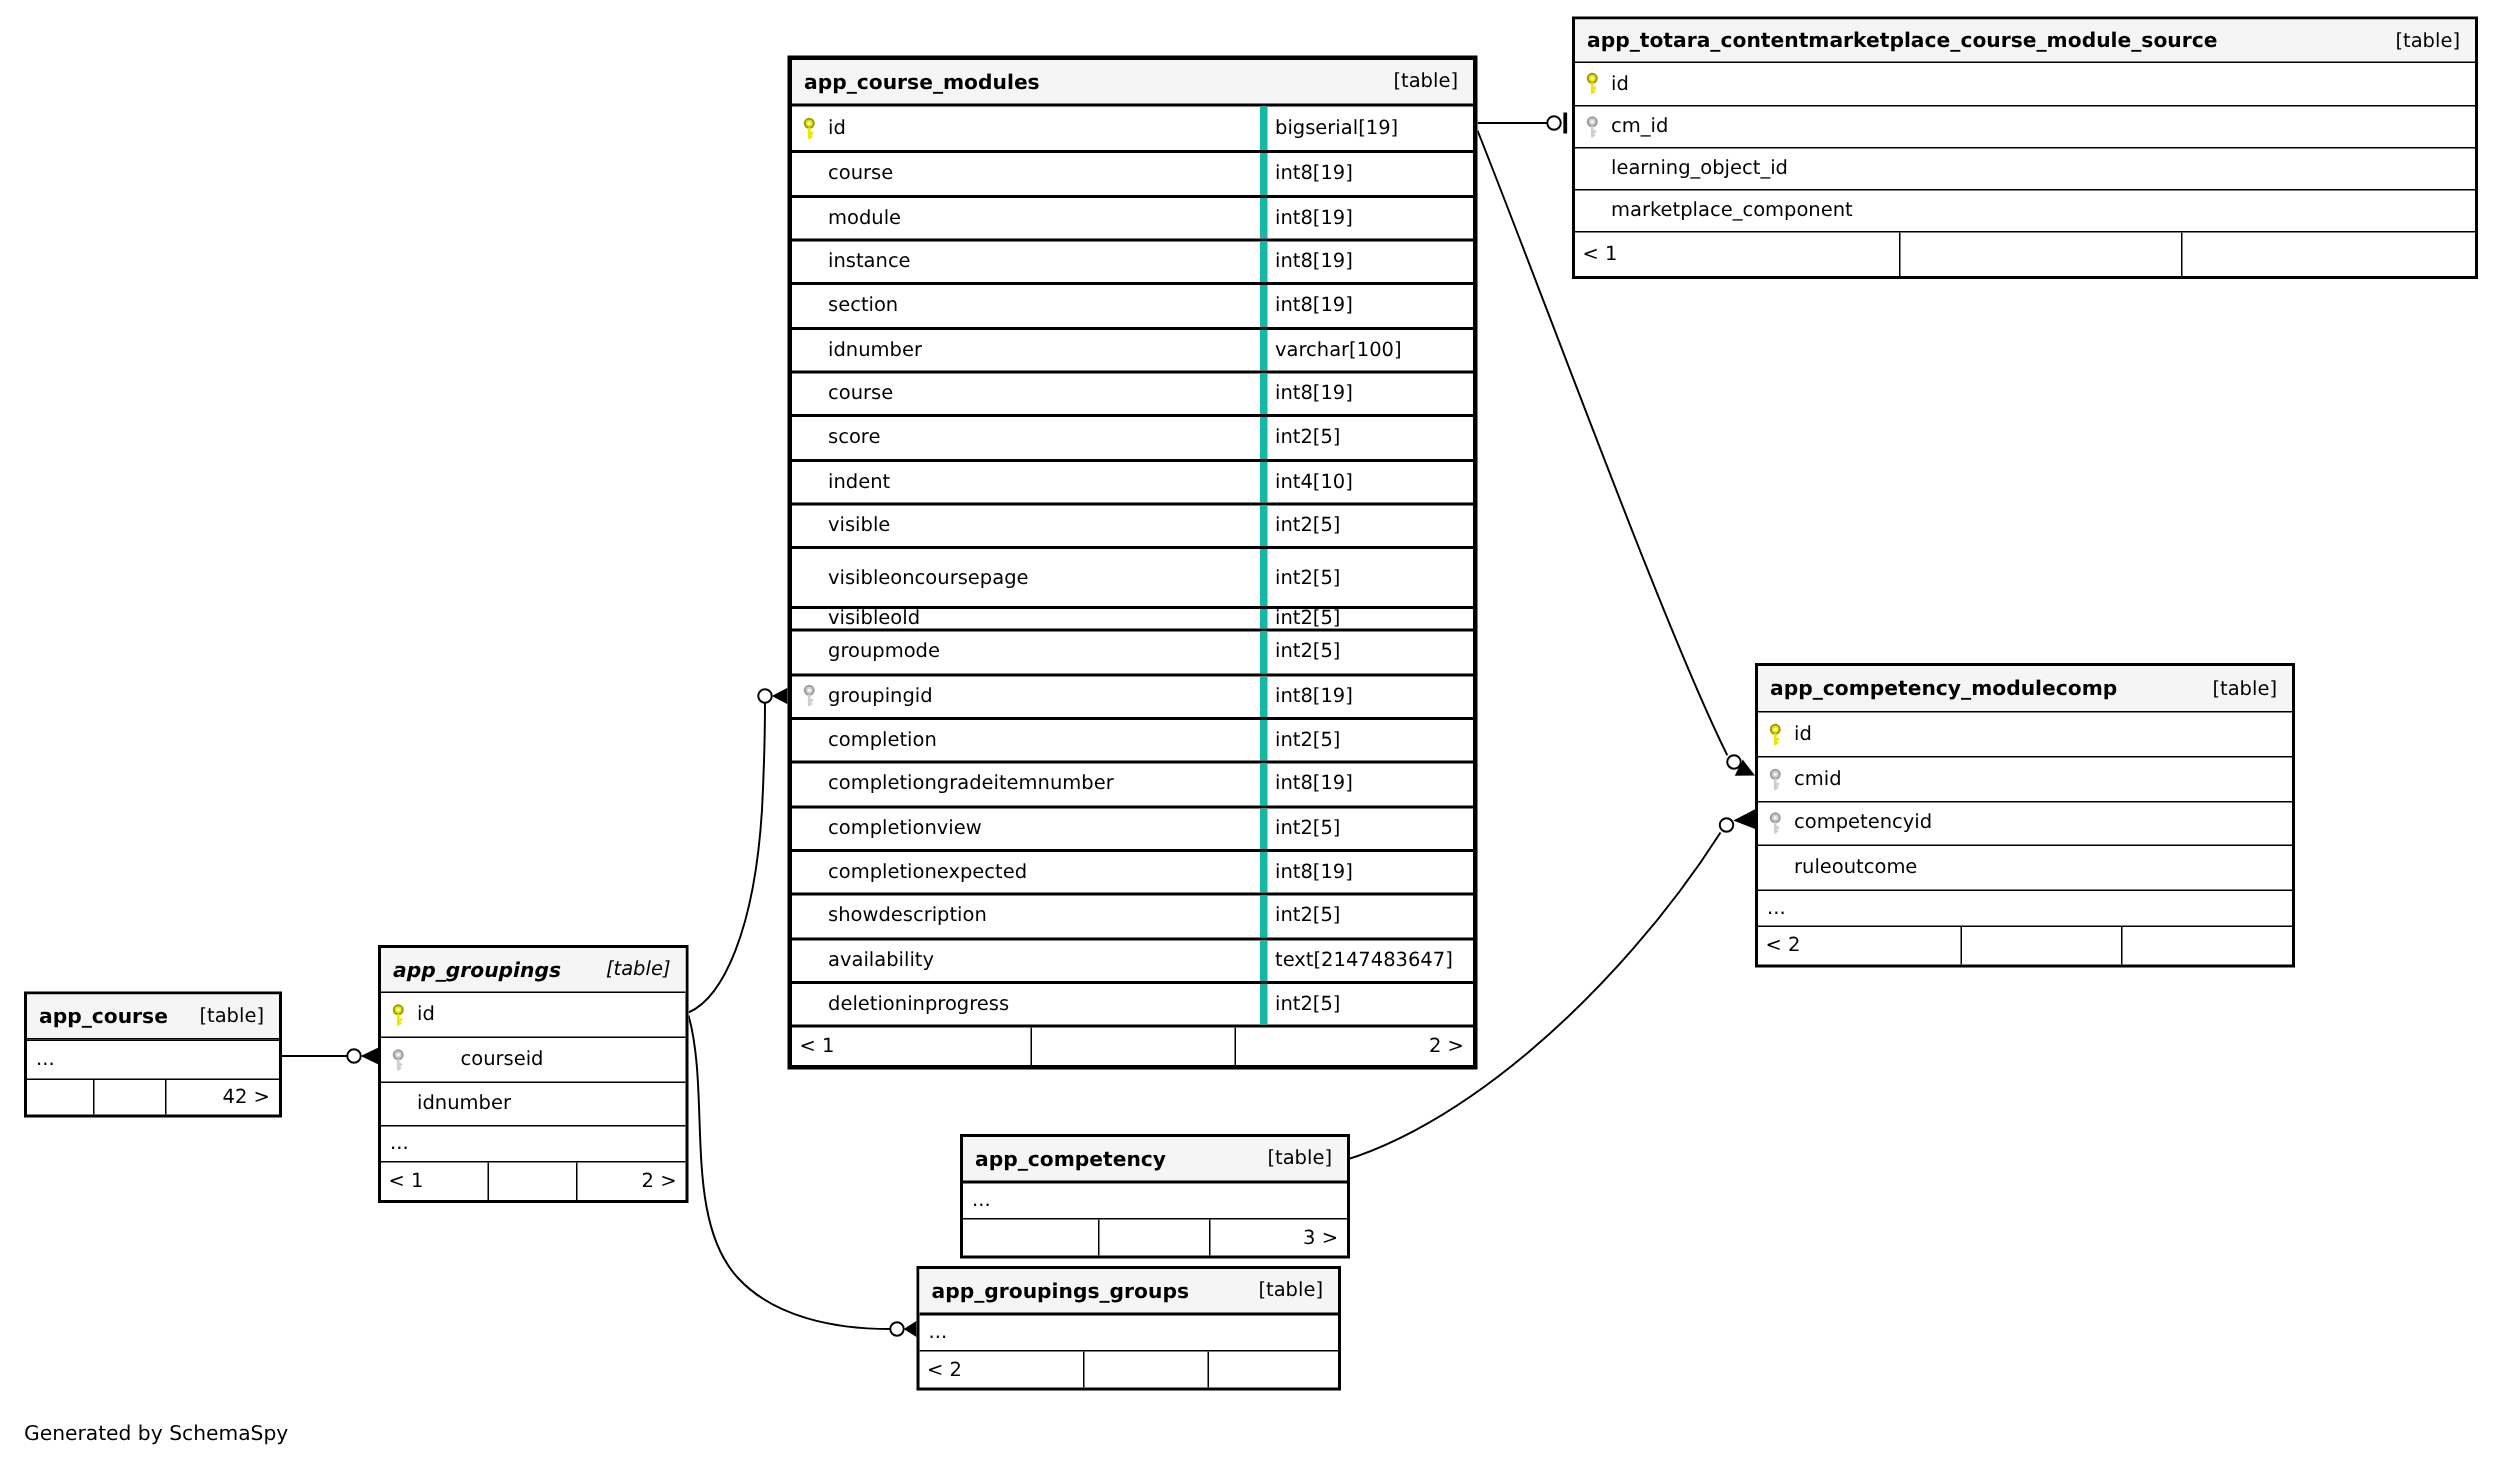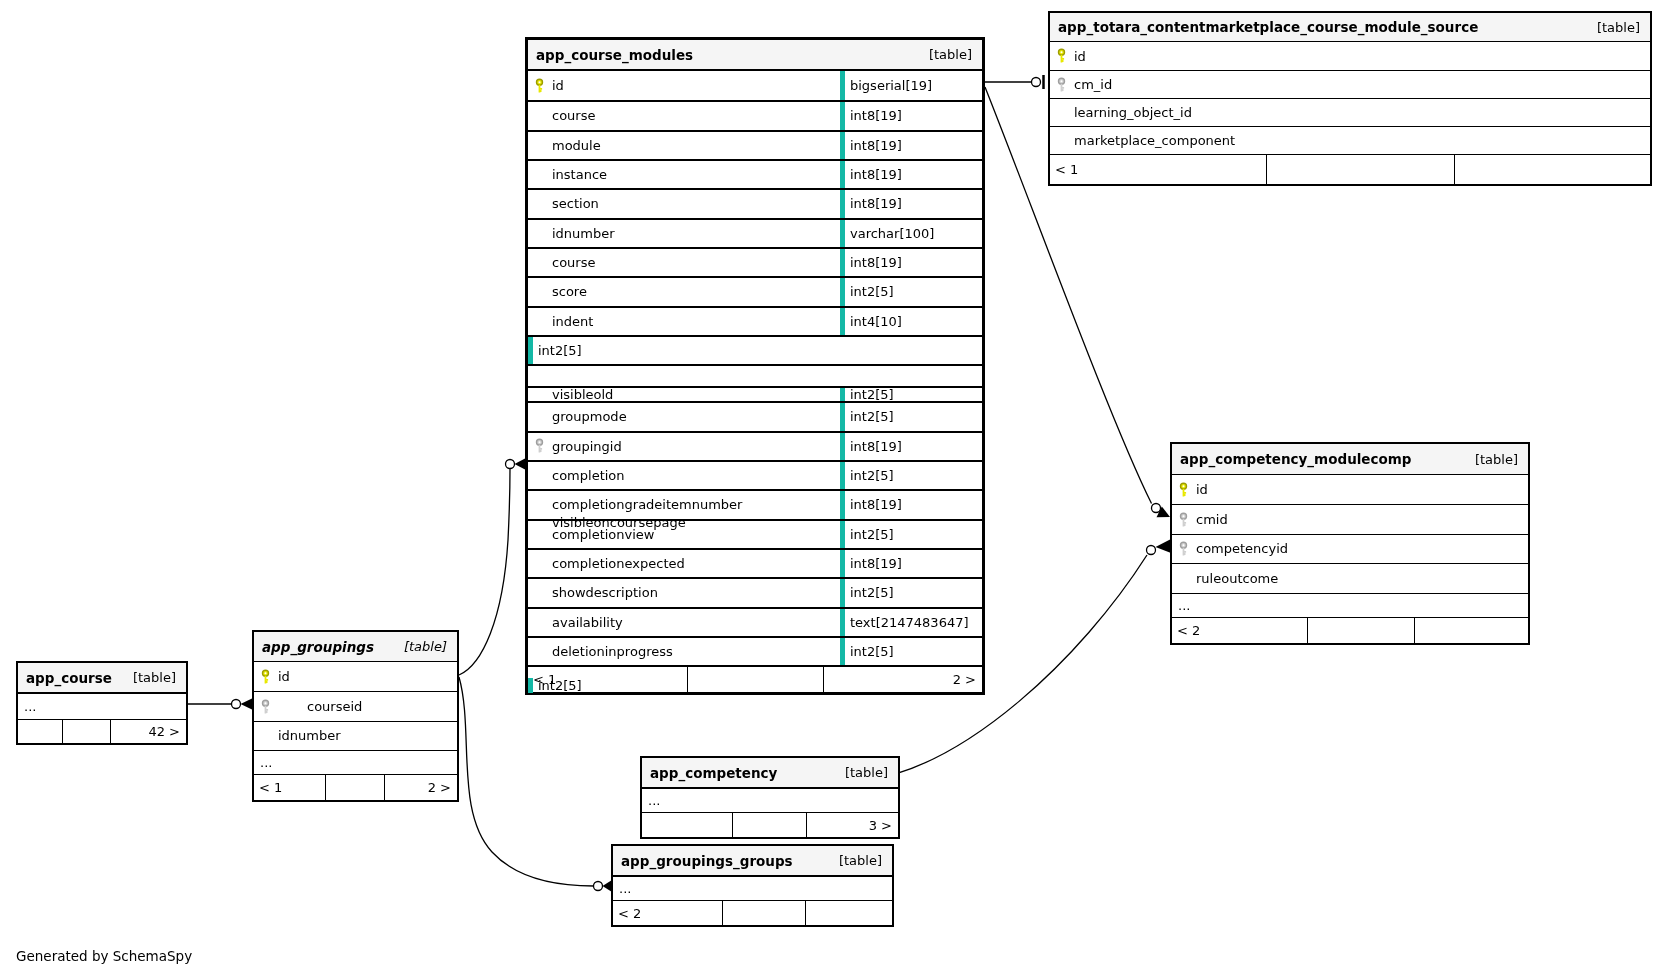--- a/index.html
+++ b/index.html
@@ -110,23 +110,24 @@
       </div>
       <div class="trow" style="height: 29.33px;">
         <span class="cname" style="flex: 0 0 312px;">score</span>
         <span class="ctype">int2[5]</span>
       </div>
       <div class="trow" style="height: 29.33px;">
         <span class="cname" style="flex: 0 0 312px;">indent</span>
         <span class="ctype">int4[10]</span>
       </div>
       <div class="trow" style="height: 29.33px;">
-        <span class="ctype">int2[5]</span>
-      </div>
-      <div class="trow" style="height: 22px; flex-direction: column;">
+        <span class="cname" style="flex: 0 0 312px;">visible</span>
+        <span class="ctype">int2[5]</span>
+      </div>
+      <div class="trow" style="height: 40px;">
         <span class="cname" style="flex: 0 0 312px;">visibleoncoursepage</span>
         <span class="ctype">int2[5]</span>
       </div>
       <div class="trow" style="height: 15px;">
         <span class="cname" style="flex: 0 0 312px;">visibleold</span>
         <span class="ctype">int2[5]</span>
       </div>
       <div class="trow" style="height: 29.33px;">
         <span class="cname" style="flex: 0 0 312px;">groupmode</span>
         <span class="ctype">int2[5]</span>

